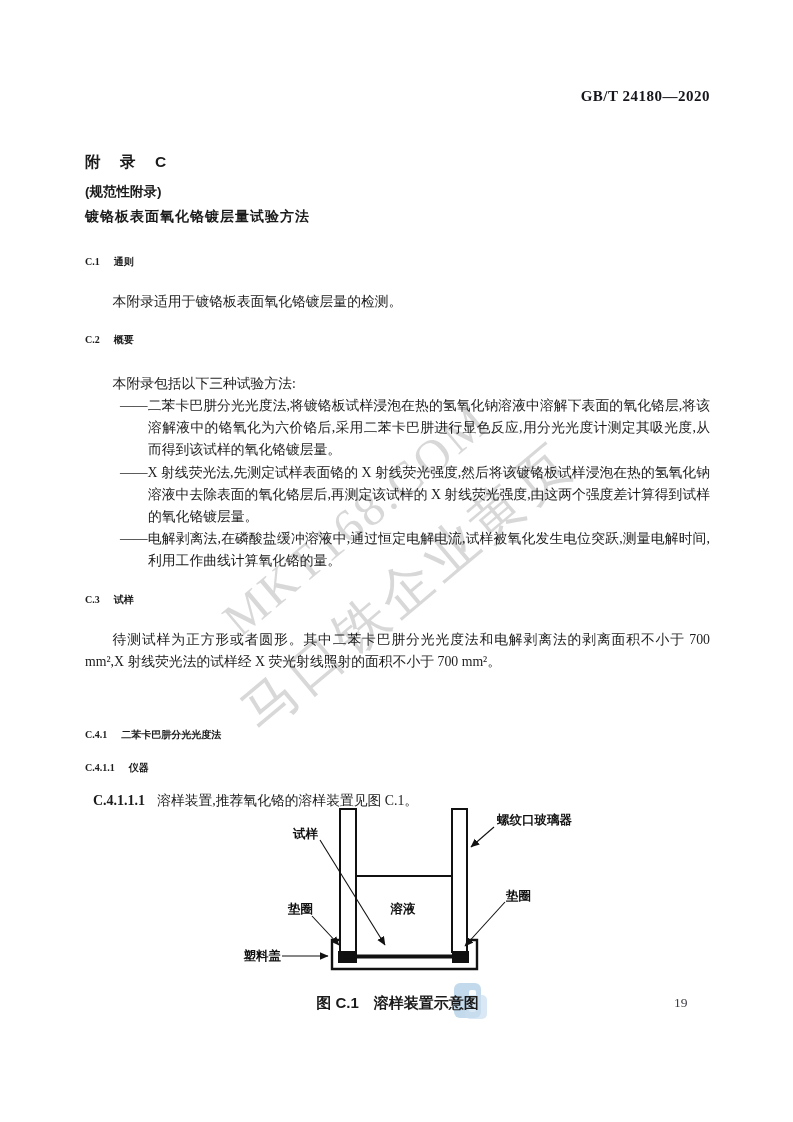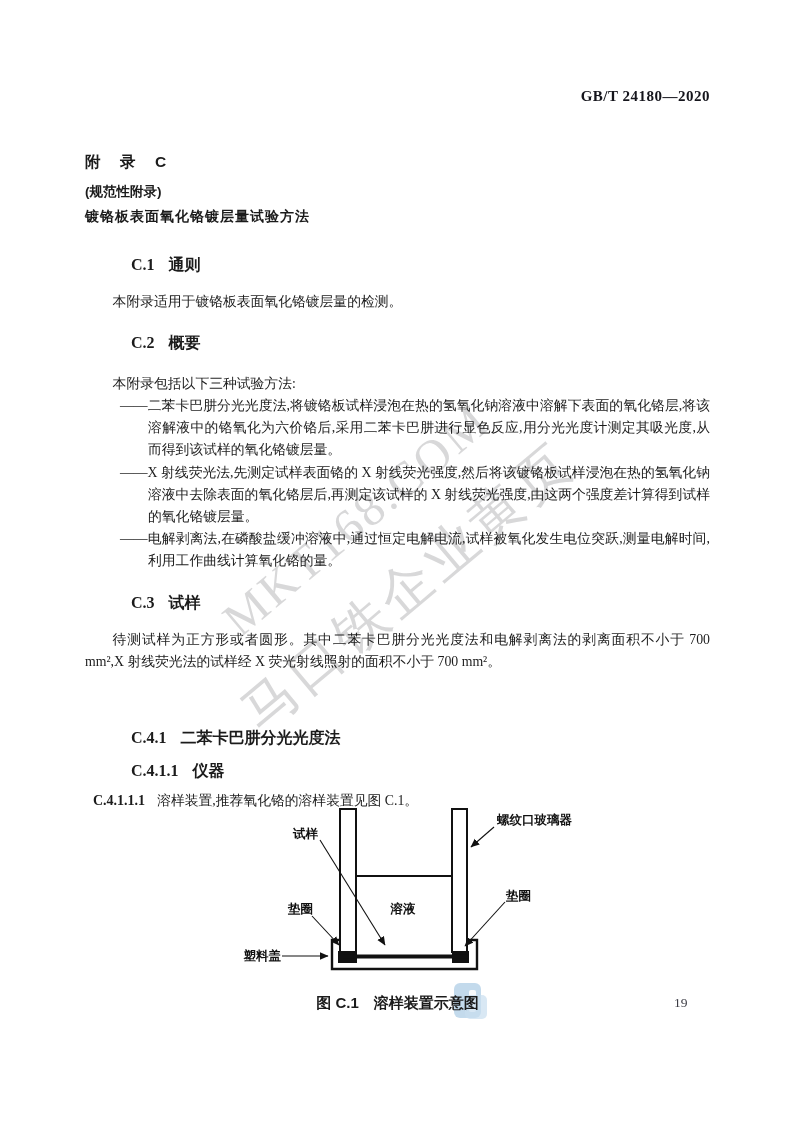--- a/index.html
+++ b/index.html
@@ -35,21 +35,21 @@
     position:absolute;top:995px;left:674px;
     font-size:13.5px;color:#3c3c44;z-index:2;
   }
   
   .title-block{position:absolute;left:85px;top:152px;width:625px;z-index:2;}
   .t1{font-family:"Liberation Sans",sans-serif;font-weight:bold;font-size:15.5px;letter-spacing:2px;}
   .t2{font-family:"Liberation Sans",sans-serif;font-weight:bold;font-size:13.5px;margin-top:10px;}
   .t3{font-family:"Liberation Sans",sans-serif;font-weight:bold;font-size:14px;margin-top:7px;letter-spacing:1px;}
   
   .abs{position:absolute;left:85px;width:625px;z-index:2;}
-  .sec-head{font-family:"Liberation Sans",sans-serif;font-weight:bold;font-size:16px;margin-left:46px;}
+  .sec-head{font-family:"Liberation Sans",sans-serif;font-weight:bold;font-size:10px;}
   .sec-head .sec-num{margin-right:14px;font-family:"Liberation Serif",serif;font-weight:bold;}
   .para{
     font-size:13.8px;line-height:22.2px;text-align:justify;
     text-indent:2em;
   }
   .dash-items{font-size:13.8px;line-height:22.2px;}
   .dash-item{
     margin-left:35px;           
     padding-left:28px;          
     text-indent:-28px;

